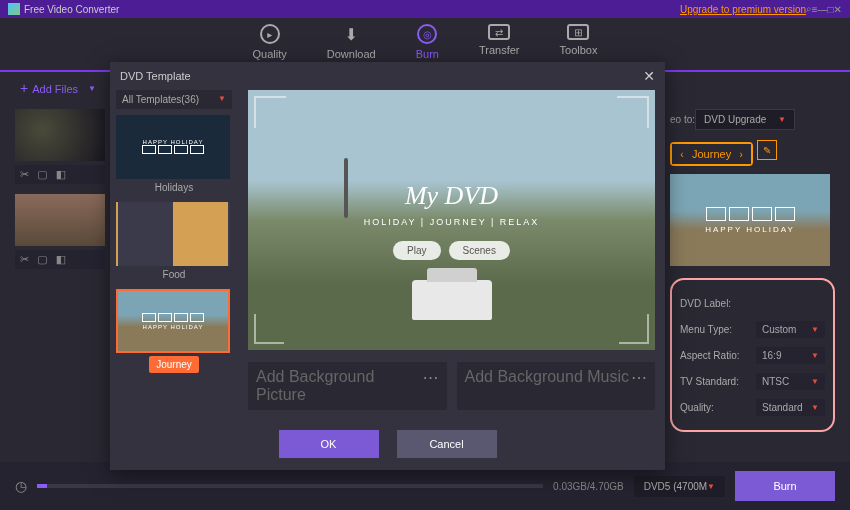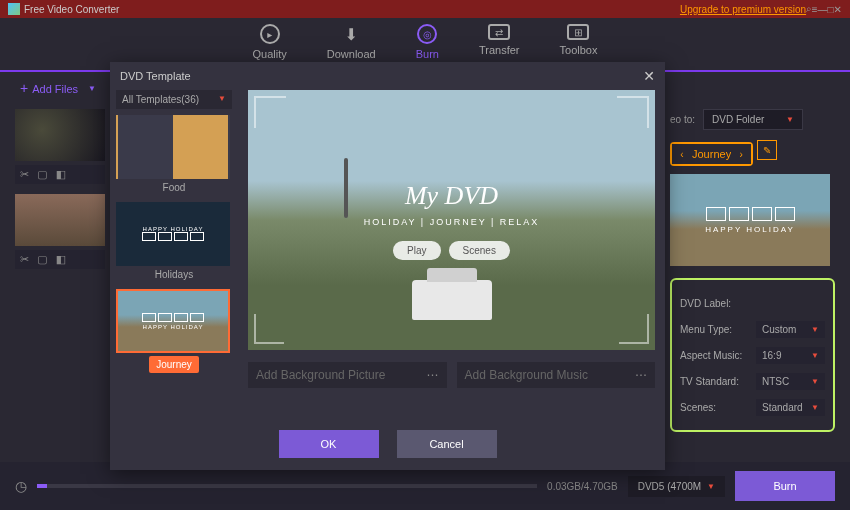--- a/index.html
+++ b/index.html
@@ -1,17 +1,17 @@
 <!DOCTYPE html>
 <html><head>
 <meta charset="utf-8">
 <style>
 *{margin:0;padding:0;box-sizing:border-box;font-family:Arial,sans-serif}
 body{background:#2a2833;color:#999;font-size:11px;width:850px;height:510px;overflow:hidden;position:relative}
-.titlebar{height:18px;background:#7f1d1d;display:flex;align-items:center;padding:0 8px;justify-content:space-between}
+.titlebar{height:18px;background:#4c1d95;display:flex;align-items:center;padding:0 8px;justify-content:space-between}
 .titlebar-left{display:flex;align-items:center;gap:4px}
 .logo{width:12px;height:12px;background:linear-gradient(135deg,#4fc3f7,#81c784)}
 .title{color:#ccc;font-size:10px}
 .titlebar-right{display:flex;align-items:center;gap:0;font-size:10px}
 .upgrade{color:#ff9800;text-decoration:underline;cursor:pointer}
 .win-btn{color:#999;cursor:pointer;font-size:10px}
 .maintabs{height:52px;background:#2a2833;display:flex;justify-content:center;gap:40px;padding-top:6px}
 .mtab{display:flex;flex-direction:column;align-items:center;gap:4px;cursor:pointer;color:#aaa}
 .mtab.active{color:#8b5cf6}
 .mtab-icon{width:20px;height:20px;border:2px solid currentColor;border-radius:50%;display:flex;align-items:center;justify-content:center;font-size:10px}
@@ -20,33 +20,33 @@
 .divider{height:2px;background:#7c3aed;margin:0}
 .toolbar{height:32px;display:flex;align-items:center;padding:0 20px;gap:10px}
 .addfiles{color:#8b5cf6;cursor:pointer;font-size:11px}
 .plus{color:#8b5cf6;font-size:14px;margin-right:4px}
 .content{position:relative;height:360px}
 .left-thumbs{position:absolute;left:15px;top:5px;width:90px}
 .thumb{width:90px;height:52px;background:#1a1822;margin-bottom:4px;position:relative;overflow:hidden}
 .thumb-actions{display:flex;gap:8px;padding:3px 5px;background:#252330}
 .thumb-act{color:#888;font-size:11px;cursor:pointer}
 .right-panel{position:absolute;right:15px;top:0;width:165px}
-.burnto{display:flex;align-items:center;gap:8px;height:30px;font-size:10px}
+.burnto{display:flex;align-items:center;height:30px;font-size:10px}
 .dd{background:#1e1c26;border:1px solid #3a3845;padding:4px 8px;color:#aaa;font-size:10px;width:100px;display:flex;justify-content:space-between;align-items:center;cursor:pointer}
 .dd-caret{color:#e74c3c;font-size:8px}
 .journey-nav{border:2px solid #ff9800;border-radius:4px;height:24px;display:flex;align-items:center;margin-top:8px}
 .jnav-btn{width:20px;height:100%;background:#2a2833;color:#ff9800;display:flex;align-items:center;justify-content:center;cursor:pointer;font-size:10px}
 .jnav-label{flex:1;text-align:center;color:#ff9800;font-size:11px}
 .edit-icon{width:20px;height:20px;border:1px solid #ff9800;margin-left:4px;display:flex;align-items:center;justify-content:center;color:#ff9800;font-size:10px;cursor:pointer}
 .journey-row{display:flex;align-items:center}
 .preview-thumb{width:160px;height:92px;margin-top:8px;background:linear-gradient(#7ba5b5 40%,#8a7a5a 60%);position:relative;display:flex;flex-direction:column;align-items:center;justify-content:center}
 .preview-thumb .boxes{display:flex;gap:3px;margin-bottom:4px}
 .preview-thumb .box{width:20px;height:14px;border:1px solid #fff}
 .preview-thumb .ht{color:#fff;font-size:8px;letter-spacing:2px}
-.settings-box{border:2px solid #bef264;border-radius:6px;margin-top:12px;padding:10px 8px}
+.settings-box{border:2px solid #fca5a5;border-radius:14px;margin-top:12px;padding:10px 8px}
 .setting-row{display:flex;align-items:center;height:26px;gap:6px}
 .setting-label{width:70px;color:#aaa;font-size:10px}
 .setting-dd{flex:1;background:#252330;padding:3px 6px;color:#aaa;font-size:10px;display:flex;justify-content:space-between;align-items:center;cursor:pointer}
 .modal{position:absolute;left:110px;top:62px;width:555px;height:408px;background:#34323f;z-index:10;box-shadow:0 4px 20px rgba(0,0,0,0.5)}
 .modal-header{height:28px;display:flex;align-items:center;justify-content:space-between;padding:0 10px;color:#ccc;font-size:11px}
 .close-x{cursor:pointer;font-size:14px;color:#ccc}
 .modal-body{display:flex;height:330px}
 .tpl-list{width:128px;padding:0 6px;overflow-y:auto}
 .tpl-dd{background:#2a2833;padding:4px 6px;color:#aaa;font-size:10px;display:flex;justify-content:space-between;margin-bottom:6px;cursor:pointer}
 .tpl-item{margin-bottom:6px;cursor:pointer}
@@ -66,31 +66,31 @@
 .preview-img::before{top:6px;left:6px;border-right:none;border-bottom:none}
 .preview-img::after{top:6px;right:6px;border-left:none;border-bottom:none}
 .corner-bl,.corner-br{position:absolute;width:30px;height:30px;border:2px solid rgba(255,255,255,0.5);bottom:6px}
 .corner-bl{left:6px;border-right:none;border-top:none}
 .corner-br{right:6px;border-left:none;border-top:none}
 .dvd-title{color:#fff;font-size:26px;font-style:italic;font-family:cursive}
 .dvd-sub{color:#fff;font-size:9px;letter-spacing:2px;margin-top:6px}
 .dvd-btns{display:flex;gap:8px;margin-top:14px}
 .dvd-btn{background:rgba(255,255,255,0.85);color:#555;padding:4px 14px;border-radius:10px;font-size:10px;cursor:pointer}
 .bg-inputs{display:flex;gap:10px;margin-top:12px}
-.bg-input{flex:1;background:#2a2833;padding:6px 8px;color:#666;font-size:12px;display:flex;justify-content:space-between;align-items:flex-start}
+.bg-input{flex:1;background:#2a2833;padding:6px 8px;color:#666;font-size:16px;display:flex;justify-content:space-between;align-items:flex-start}
 .dots{color:#888;cursor:pointer}
 .modal-footer{display:flex;justify-content:center;gap:18px;padding:10px 0}
 .modal-btn{width:100px;height:28px;background:#7c5ad6;color:#fff;border:none;font-size:11px;cursor:pointer;display:flex;align-items:center;justify-content:center}
 .modal-btn.cancel{background:#5a5870}
 .bottom-bar{position:absolute;bottom:0;left:0;right:0;height:48px;background:#252330;display:flex;align-items:center;padding:0 15px;gap:10px}
 .clock-icon{color:#888;font-size:14px}
 .progress{flex:1;height:4px;background:#3a3845;position:relative}
 .progress-fill{position:absolute;left:0;top:0;height:100%;width:2%;background:#8b5cf6}
 .size-info{color:#888;font-size:10px}
-.dvd5-dd{background:#1e1c26;padding:5px 10px;color:#aaa;font-size:10px;display:flex;gap:6px;align-items:center;cursor:pointer}
+.dvd5-dd{background:#1e1c26;padding:5px 10px;color:#aaa;font-size:10px;display:flex;align-items:center;cursor:pointer}
 .burn-btn{width:100px;height:30px;background:#7c5ad6;color:#fff;border:none;font-size:11px;cursor:pointer}
 .jeep{position:absolute;bottom:30px;left:50%;transform:translateX(-50%);width:80px;height:40px;background:#e8e8e8;border-radius:4px 4px 2px 2px}
 .jeep::before{content:'';position:absolute;top:-12px;left:15px;width:50px;height:14px;background:#d0d0d0;border-radius:3px 3px 0 0}
 </style>
 </head>
 <body>
 
 <div class="titlebar">
   <div class="titlebar-left">
     <div class="logo"></div>
@@ -149,21 +149,21 @@
       <span class="thumb-act">✂</span>
       <span class="thumb-act">▢</span>
       <span class="thumb-act">◧</span>
     </div>
   </div>
 
   <div class="right-panel">
     <div class="burnto">
       <span>eo to:</span>
       <div class="dd">
-          <span>DVD Folder</span>
+          <span>DVD Upgrade</span>
           <span class="dd-caret">▼</span>
         </div>
     </div>
     <div class="journey-row">
       <div class="journey-nav">
         <div class="jnav-btn">‹</div>
         <div class="jnav-label">Journey</div>
         <div class="jnav-btn">›</div>
       </div>
       <div class="edit-icon">✎</div>
@@ -182,35 +182,35 @@
           <span class="setting-label">DVD Label:</span>
         </div>
       <div class="setting-row">
           <span class="setting-label">Menu Type:</span>
           <div class="setting-dd">
             <span>Custom</span>
             <span class="dd-caret">▼</span>
           </div>
         </div>
       <div class="setting-row">
-          <span class="setting-label">Aspect Music:</span>
+          <span class="setting-label">Aspect Ratio:</span>
           <div class="setting-dd">
             <span>16:9</span>
             <span class="dd-caret">▼</span>
           </div>
         </div>
       <div class="setting-row">
           <span class="setting-label">TV Standard:</span>
           <div class="setting-dd">
             <span>NTSC</span>
             <span class="dd-caret">▼</span>
           </div>
         </div>
       <div class="setting-row">
-          <span class="setting-label">Scenes:</span>
+          <span class="setting-label">Quality:</span>
           <div class="setting-dd">
             <span>Standard</span>
             <span class="dd-caret">▼</span>
           </div>
         </div>
     </div>
   </div>
 </div>
 
 <div class="modal">
@@ -218,34 +218,34 @@
     <span>DVD Template</span>
     <span class="close-x">✕</span>
   </div>
   <div class="modal-body">
     <div class="tpl-list">
       <div class="tpl-dd">
           <span>All Templates(36)</span>
           <span class="dd-caret">▼</span>
         </div>
       <div class="tpl-item">
-        <div class="tpl-thumb food"></div>
-        <div class="tpl-label">Food</div>
-      </div>
-      <div class="tpl-item">
         <div class="tpl-thumb holidays">
             <div class="mini-txt">HAPPY HOLIDAY</div>
             <div class="mini-boxes">
               <div class="mini-box"></div>
               <div class="mini-box"></div>
               <div class="mini-box"></div>
               <div class="mini-box"></div>
             </div>
           </div>
         <div class="tpl-label">Holidays</div>
+      </div>
+      <div class="tpl-item">
+        <div class="tpl-thumb food"></div>
+        <div class="tpl-label">Food</div>
       </div>
       <div class="tpl-item">
         <div class="tpl-thumb journey">
             <div class="mini-boxes">
               <div class="mini-box"></div>
               <div class="mini-box"></div>
               <div class="mini-box"></div>
               <div class="mini-box"></div>
             </div>
             <div class="mini-txt">HAPPY HOLIDAY</div>

